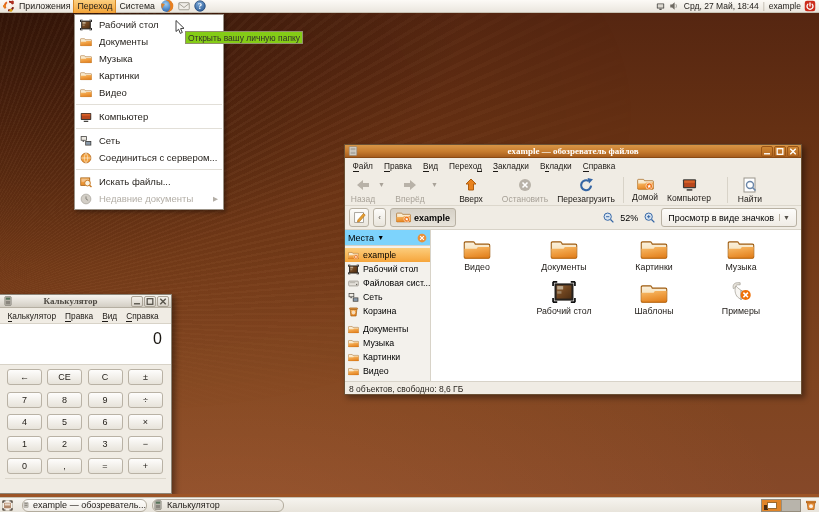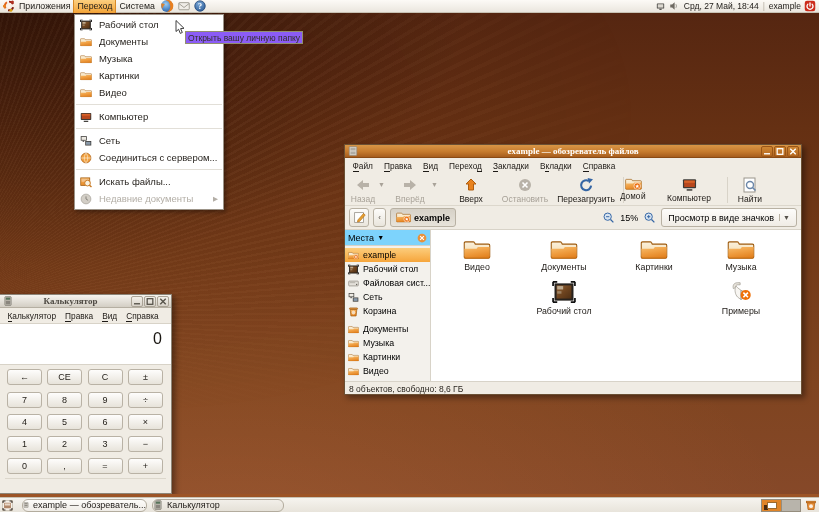--- a/index.html
+++ b/index.html
@@ -50,21 +50,21 @@
   background:linear-gradient(#fbca76, #f5a238);
   box-shadow:inset 0 0 0 1px #dd8727;
   height:17px;
 }
 .pm-sep { height:1px; background:#e2dfd8; margin:3px 1px; }
 .pm-item.dis { color:#b3aea6; }
 .pm-arrow { margin-left:auto; color:#b3aea6; font-size:6.5px; }
 
 #tooltip {
   position:absolute; left:185px; top:31px; width:118px; height:13px;
-  background:#8b5cf6; border:1px solid #92906d;
+  background:#84cc16; border:1px solid #92906d;
   font-size:8.5px; color:#33302a; display:flex; align-items:center; justify-content:center;
   z-index:40;
 }
 
 .window { position:absolute; }
 .titlebar {
   height:13px; display:flex; align-items:center; position:relative;
   font-size:9px; font-weight:bold;font-family:Liberation Serif, serif;
 }
 .titlebar .ticon { width:10px; height:10px; margin-left:3px; }
@@ -371,21 +371,21 @@
         </svg>Вверх</div>
     <div class="tbtn dis" style="left:153px; width:54px;"><svg width="16" height="16" viewBox="0 0 16 16">
           <circle cx="8" cy="8" r="6" fill="#b8b2a8"></circle>
           <path d="M5.5 5.5 L10.5 10.5 M10.5 5.5 L5.5 10.5" stroke="#fff" stroke-width="1.6"></path>
         </svg>Остановить</div>
     <div class="tbtn" style="left:206px; width:70px;"><svg width="16" height="16" viewBox="0 0 16 16">
           <path d="M 10.8 4 A 5 5 0 1 0 13.1 8.7" fill="none" stroke="#3465a4" stroke-width="2.1"></path>
           <path d="M 9.6 1 L 15 2.2 L 11 6.4 Z" fill="#3465a4"></path>
         </svg>Перезагрузить</div>
     <div class="tb-sep" style="left:278px;"></div>
-    <div class="tbtn" style="left:271px; width:34px;font-family:Liberation Mono, monospace;"><svg width="17" height="14" viewBox="0 0 32 22">
+    <div class="tbtn" style="left:283px; width:34px;"><svg width="17" height="14" viewBox="0 0 32 22">
           <use href="#sym-home"></use>
         </svg>Домой</div>
     <div class="tbtn" style="left:318px; width:52px;"><svg width="15" height="15" viewBox="0 0 16 16">
           <use href="#sym-computer"></use>
         </svg>Компьютер</div>
     <div class="tb-sep" style="left:382px;"></div>
     <div class="tbtn" style="left:390px; width:30px;"><svg width="16" height="16" viewBox="0 0 16 16">
           <rect x="2" y="1" width="11" height="14" fill="#fff" stroke="#9a958c"></rect>
           <circle cx="8" cy="8" r="3.5" fill="none" stroke="#6a86a8" stroke-width="1.4"></circle>
           <path d="M10.5 10.5 L13.5 13.5" stroke="#6a86a8" stroke-width="1.6"></path>
@@ -404,21 +404,21 @@
           <use href="#sym-home"></use>
         </svg>
       example
     </div>
     <div style="margin-left:auto; display:flex; align-items:center;">
       <svg width="13" height="13" viewBox="0 0 16 16">
           <circle cx="7" cy="7" r="4.5" fill="#d8e4f0" stroke="#3465a4" stroke-width="1.2"></circle>
           <path d="M5 7 L9 7" stroke="#3465a4" stroke-width="1.2"></path>
           <path d="M10.5 10.5 L14 14" stroke="#3465a4" stroke-width="1.6"></path>
         </svg>
-      <span style="font-size:9px; margin:0 5px;">15%</span>
+      <span style="font-size:9px; margin:0 5px;">52%</span>
       <svg width="13" height="13" viewBox="0 0 16 16">
           <circle cx="7" cy="7" r="4.5" fill="#d8e4f0" stroke="#3465a4" stroke-width="1.2"></circle>
           <path d="M5 7 L9 7 M7 5 L7 9" stroke="#3465a4" stroke-width="1.2"></path>
           <path d="M10.5 10.5 L14 14" stroke="#3465a4" stroke-width="1.6"></path>
         </svg>
       <div class="lbtn" style="margin-left:5px; padding:0 3px 0 6px; font-size:9px; background:linear-gradient(#fdfcfa,#f0ece5);">
         Просмотр в виде значков
         <span style="border-left:1px solid #b8b1a3; margin-left:5px; padding:0 3px; font-size:7px; color:#55514a;">▼</span>
       </div>
     </div>
@@ -480,20 +480,25 @@
       <div class="ficon" style="left:268px; top:7px;"><div class="iw">
             <svg width="28" height="19" viewBox="0 0 32 22">
               <use href="#sym-folder"></use>
             </svg>
           </div>Музыка</div>
       <div class="ficon" style="left:91px; top:51px;"><div class="iw">
             <svg width="24" height="22" viewBox="0 0 28 26">
               <use href="#sym-desktop"></use>
             </svg>
           </div>Рабочий стол</div>
+      <div class="ficon" style="left:181px; top:51px;"><div class="iw">
+            <svg width="28" height="19" viewBox="0 0 32 22">
+              <use href="#sym-folder"></use>
+            </svg>
+          </div>Шаблоны</div>
       <div class="ficon" style="left:268px; top:51px;"><div class="iw">
             <svg width="24" height="22" viewBox="0 0 28 26">
               <path d="M10 2 C 5 2 4 6 5 9 L 8 7.5 C 7.5 5.5 8.5 4.5 10 4.5 L 13 4.5 L 13 2 Z" fill="#e8e4dc" stroke="#9a958c" stroke-width="0.8"></path>
               <path d="M8 6 C 6 10 7 16 10 19 L 14 22 L 14 11 L 10 8 Z" fill="#f8f6f2" stroke="#9a958c" stroke-width="0.8"></path>
               <path d="M14 11 L 14 22 C 16 21 18 19 18.5 16 L 18.5 13 Z" fill="#d8d4cc" stroke="#9a958c" stroke-width="0.8"></path>
               <circle cx="19.5" cy="16.5" r="6" fill="#ee7008"></circle>
               <path d="M16.8 13.8 L22.2 19.2 M22.2 13.8 L16.8 19.2" stroke="#fff" stroke-width="1.9"></path>
             </svg>
           </div>Примеры</div>
     </div>

